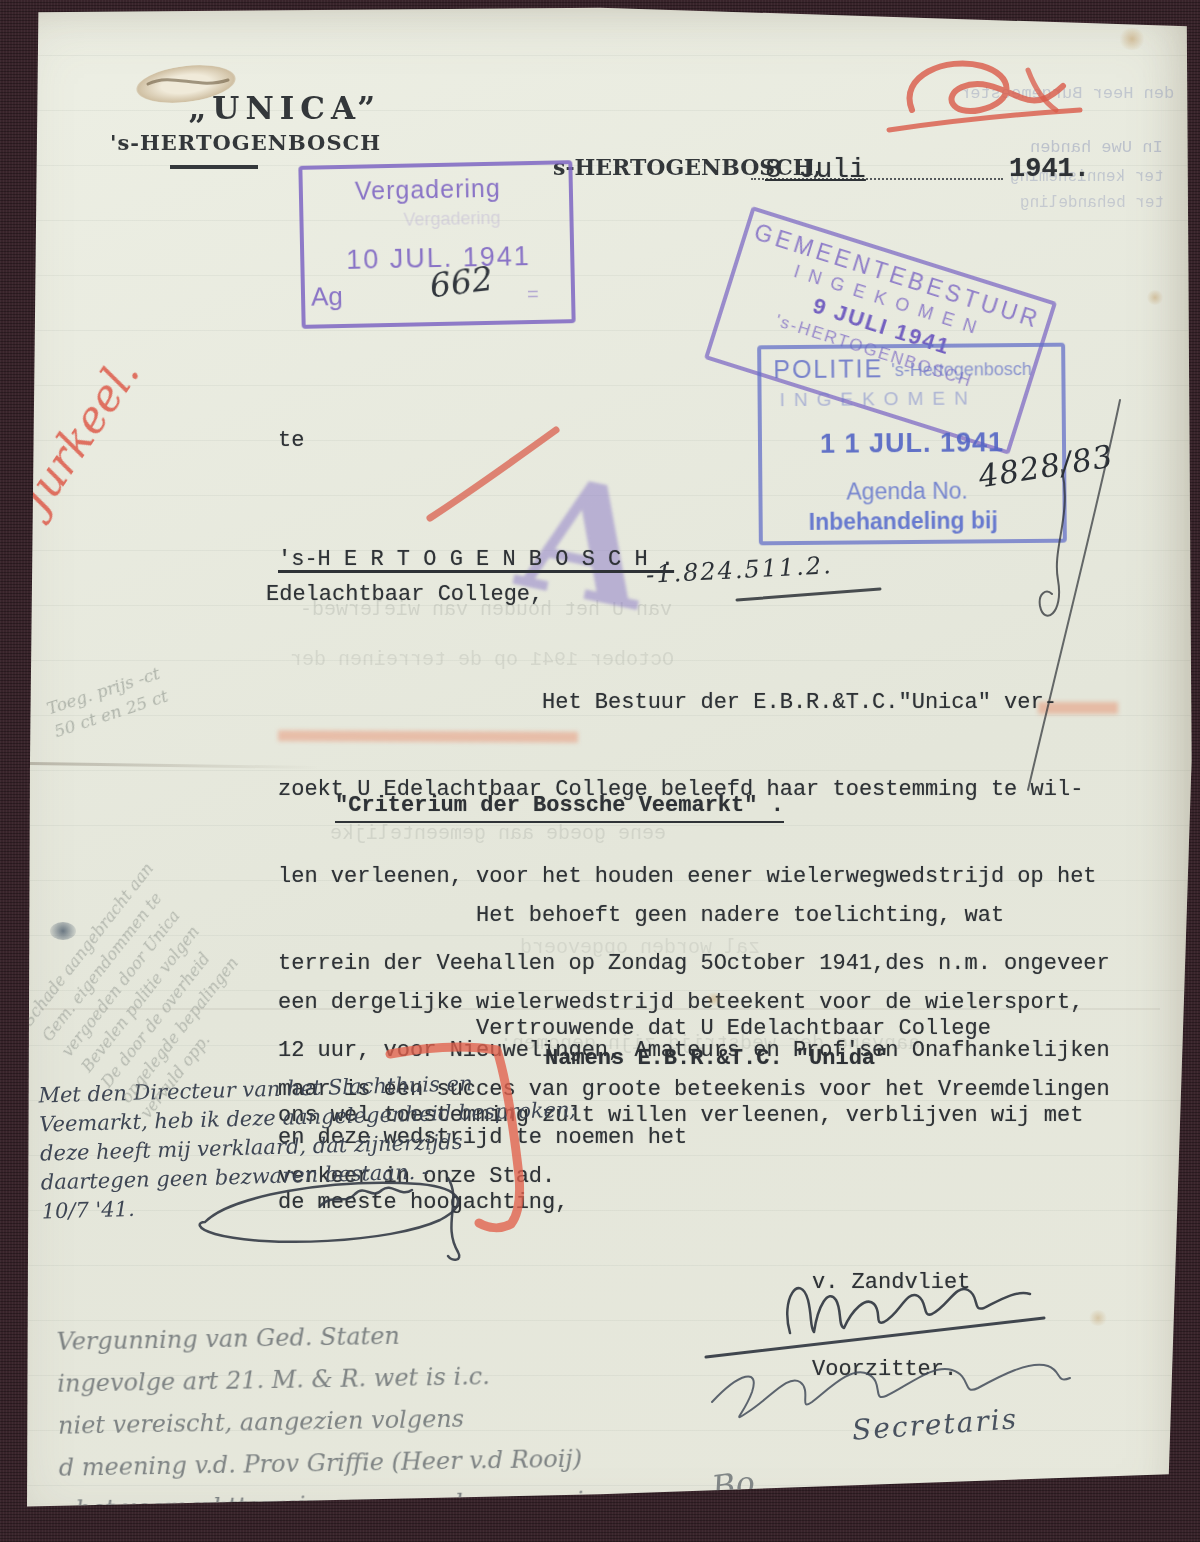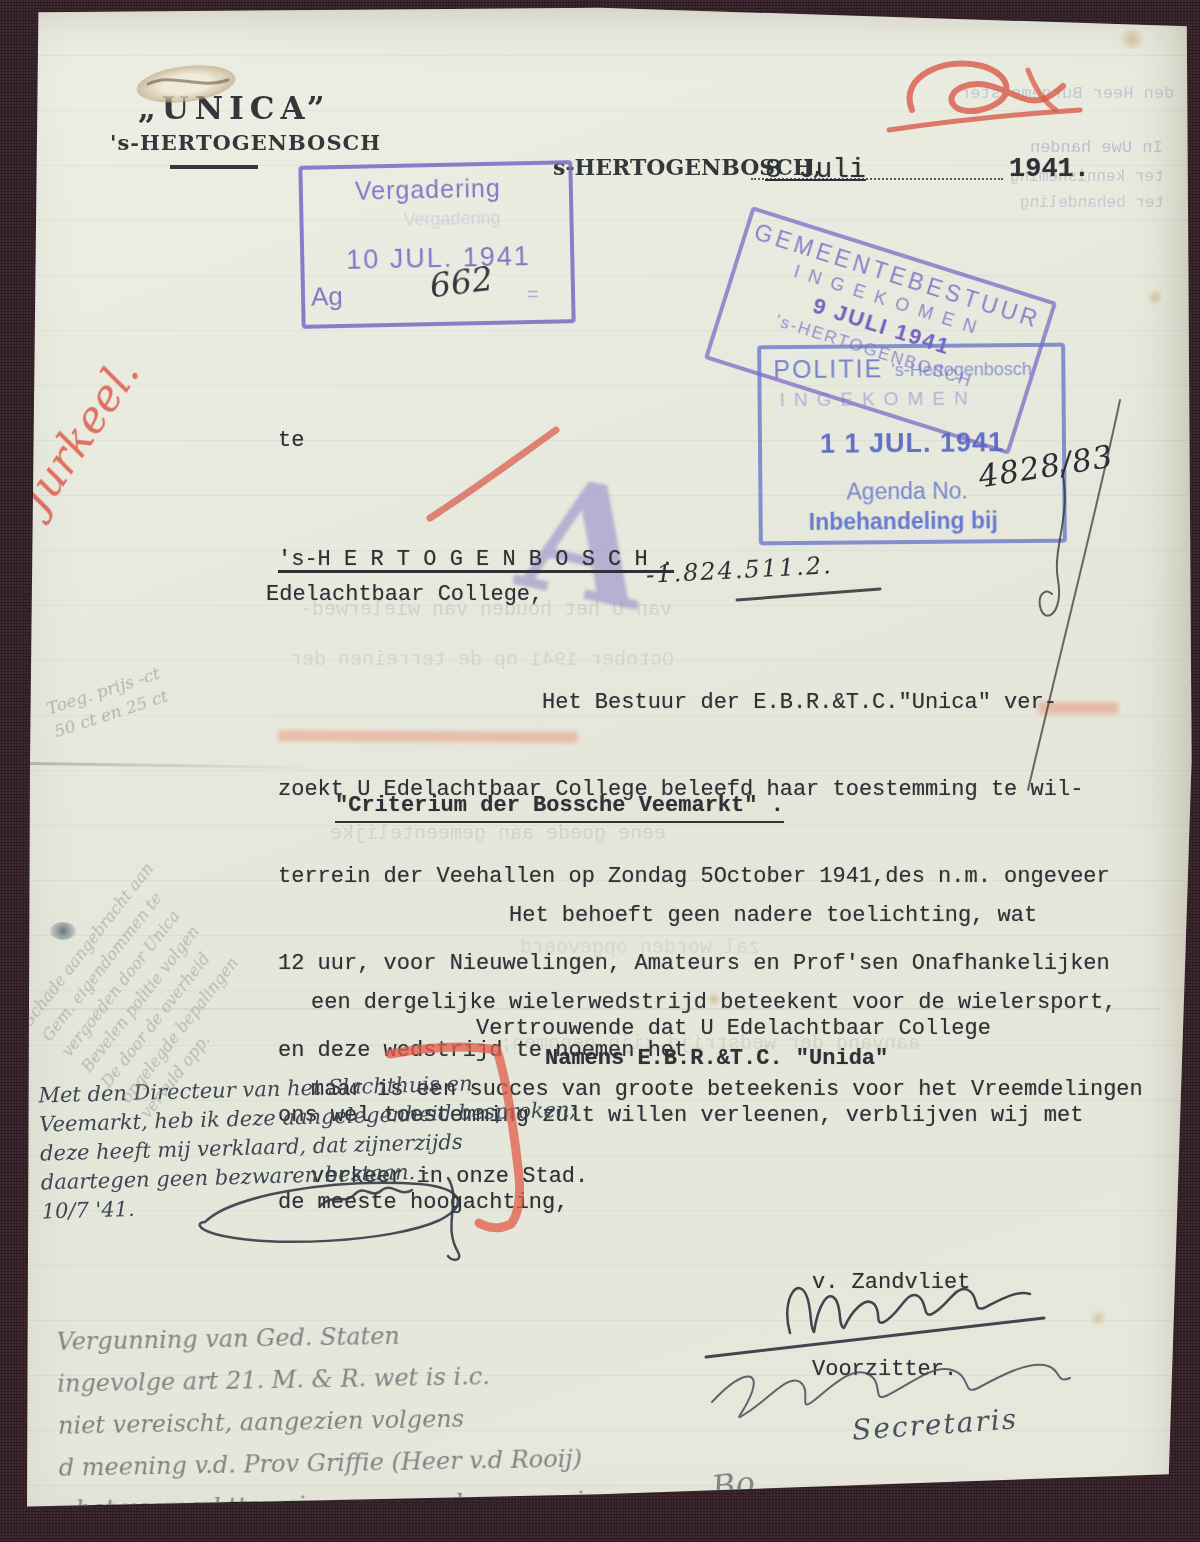--- a/index.html
+++ b/index.html
@@ -36,21 +36,21 @@
   <span class="bleed" style="left:1030px;top:138px;font-size:17px;color:rgba(95,108,165,.32);">In Uwe handen</span>
   <span class="bleed" style="left:1010px;top:168px;font-size:16px;color:rgba(95,108,165,.28);">ter kennisneming</span>
   <span class="bleed" style="left:1020px;top:194px;font-size:16px;color:rgba(95,108,165,.26);">ter behandeling</span>
   <span class="bleed" style="left:300px;top:598px;font-size:20px;color:rgba(120,126,120,.20);">van U het houden van wielerwed-</span>
   <span class="bleed" style="left:290px;top:648px;font-size:20px;color:rgba(120,126,120,.16);">October 1941 op de terreinen der</span>
   <span class="bleed" style="left:330px;top:822px;font-size:20px;color:rgba(120,126,120,.18);">eene goede aan gemeentelijke</span>
   <span class="bleed" style="left:500px;top:1032px;font-size:20px;color:rgba(120,126,120,.17);">aanvang der wedstrijd zijn genomen;</span>
   <span class="bleed" style="left:520px;top:936px;font-size:20px;color:rgba(120,126,120,.15);">zal worden opgevoerd</span>
 
   <div class="abs" style="left:100px;top:88px;">
-    <div class="serifb" style="font-size:31px;letter-spacing:6px;margin:2px 0 0 38px;">„UNICA”</div>
+    <div class="serifb" style="font-size:31px;letter-spacing:6px;margin:2px 0 0 38px;text-align:right;">„UNICA”</div>
     <div class="serifb" style="font-size:21px;letter-spacing:1px;margin:4px 0 0 10px;">'s-HERTOGENBOSCH</div>
     <div style="width:88px;height:4px;background:#34383b;margin:10px 0 0 70px;"></div>
   </div>
 
   <div class="abs" style="left:545px;top:152px;width:560px;height:36px;margin-left:8px;">
     <span class="serifb" style="position:absolute;left:0;top:2px;font-size:22px;">s-HERTOGENBOSCH,</span>
     <span style="position:absolute;left:198px;top:0;width:252px;height:26px;border-bottom:2px dotted #55595c;"></span>
     <span class="tw" style="position:absolute;left:212px;top:2px;font-size:28px;text-decoration:underline;">8 Juli</span>
     <span class="tw" style="position:absolute;left:456px;top:2px;font-size:27px;font-weight:bold;">1941.</span>
   </div>
@@ -92,28 +92,29 @@
   </div>
 
   <div class="tw" style="position:absolute;left:266px;top:582px;font-size:22px;">Edelachtbaar College,</div>
 
   <div style="position:absolute;left:278px;top:731px;width:300px;height:11px;background:rgba(233,122,85,.38);filter:blur(2px);transform:rotate(.3deg);"></div>
   <div style="position:absolute;left:1038px;top:702px;width:80px;height:12px;background:rgba(233,122,85,.4);filter:blur(2px);"></div>
 
   <div class="tw" style="position:absolute;left:278px;top:630px;font-size:22px;line-height:29px;">
     <div>                    Het Bestuur der E.B.R.&amp;T.C."Unica" ver-</div>
     <div>zoekt U Edelachtbaar College beleefd haar toestemming te wil-</div>
+    <div>len verleenen, voor het houden eener wielerwegwedstrijd op het</div>
     <div>terrein der Veehallen op Zondag 5October 1941,des n.m. ongeveer</div>
     <div>12 uur, voor Nieuwelingen, Amateurs en Prof'sen Onafhankelijken</div>
     <div>en deze wedstrijd te noemen het</div>
   </div>
 
   <div class="tw" style="position:absolute;left:335px;top:793px;font-size:22px;font-weight:bold;border-bottom:2.5px solid #2f3337;padding-bottom:3px;">"Criterium der Bossche Veemarkt" .</div>
 
-  <div class="tw" style="position:absolute;left:278px;top:843px;font-size:22px;line-height:29px;margin-left:33px;">
+  <div class="tw" style="position:absolute;left:278px;top:843px;font-size:22px;line-height:29px;">
     <div>               Het behoeft geen nadere toelichting, wat</div>
     <div>een dergelijke wielerwedstrijd beteekent voor de wielersport,</div>
     <div>maar is een succes van groote beteekenis voor het Vreemdelingen</div>
     <div>verkeer in onze Stad.</div>
   </div>
 
   <div class="tw" style="position:absolute;left:278px;top:956px;font-size:22px;line-height:29px;">
     <div>               Vertrouwende dat U Edelachtbaar College</div>
     <div>ons wel toestemming zult willen verleenen, verblijven wij met</div>
     <div>de meeste hoogachting,</div>

